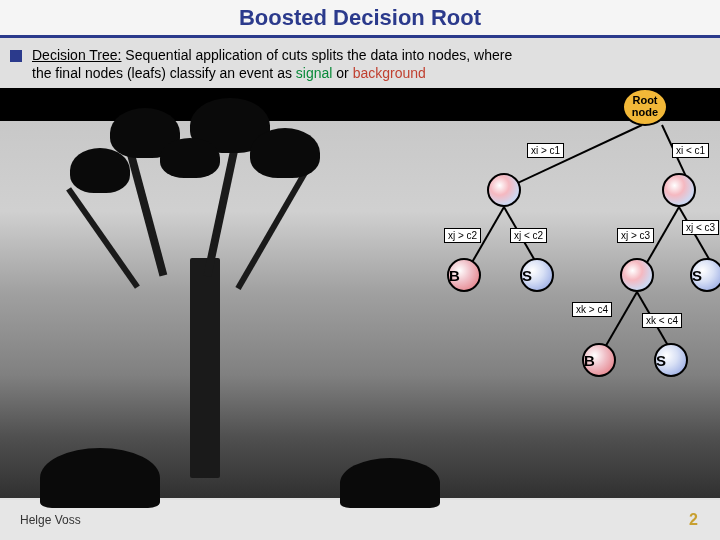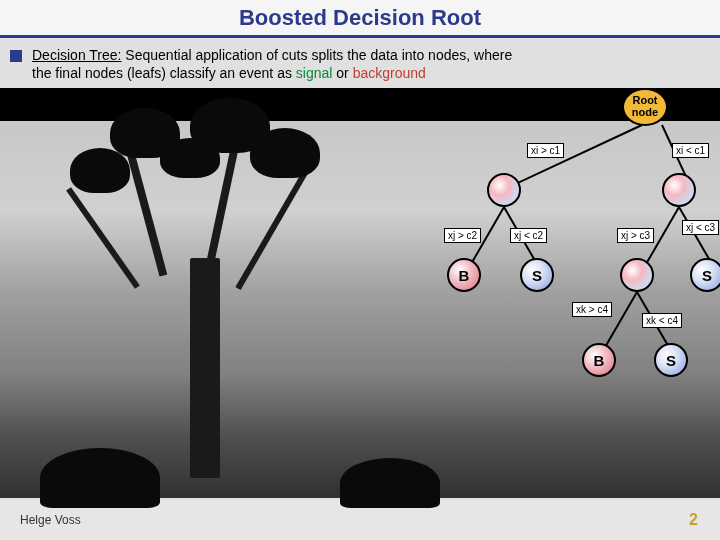--- a/index.html
+++ b/index.html
@@ -127,21 +127,21 @@
     z-index: 4;
   }
   .node {
     position: absolute;
     width: 34px;
     height: 34px;
     border-radius: 50%;
     border: 2px solid #000;
     display: flex;
     align-items: center;
-    justify-content: center;
+    justify-content: flex-start;
     font-size: 15px;
     font-weight: bold;
     color: #000;
   }
   .root {
     width: 46px;
     height: 38px;
     background: #f2b838;
     border-radius: 50%;
     font-size: 11px;

